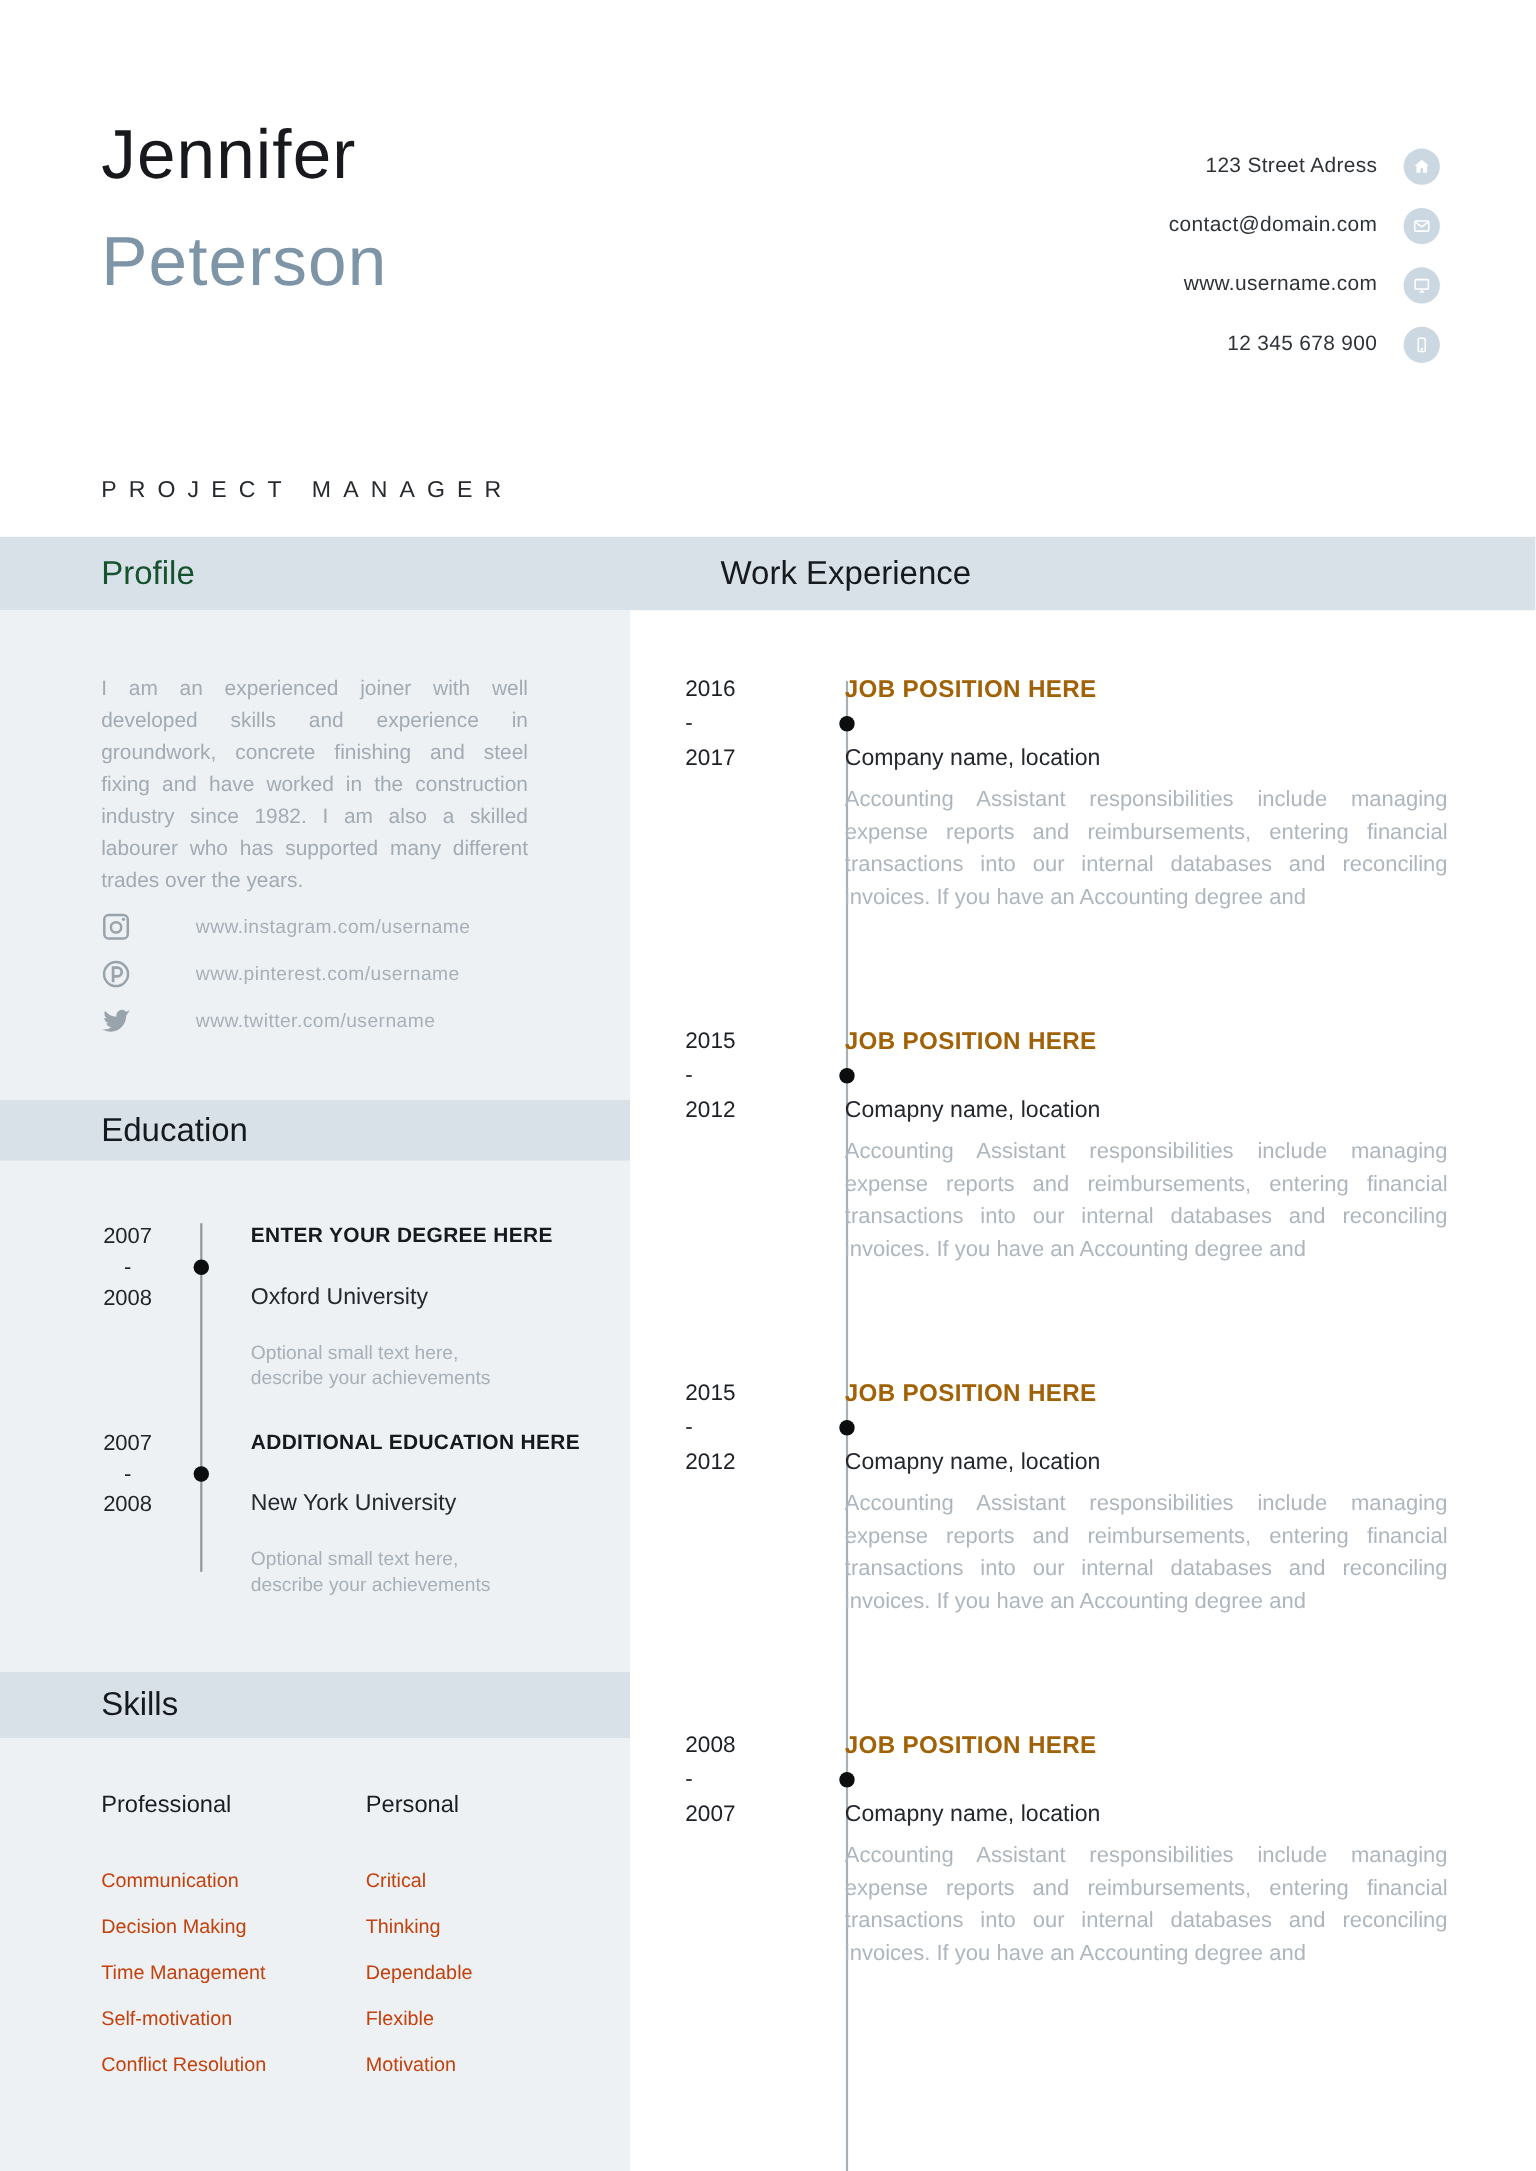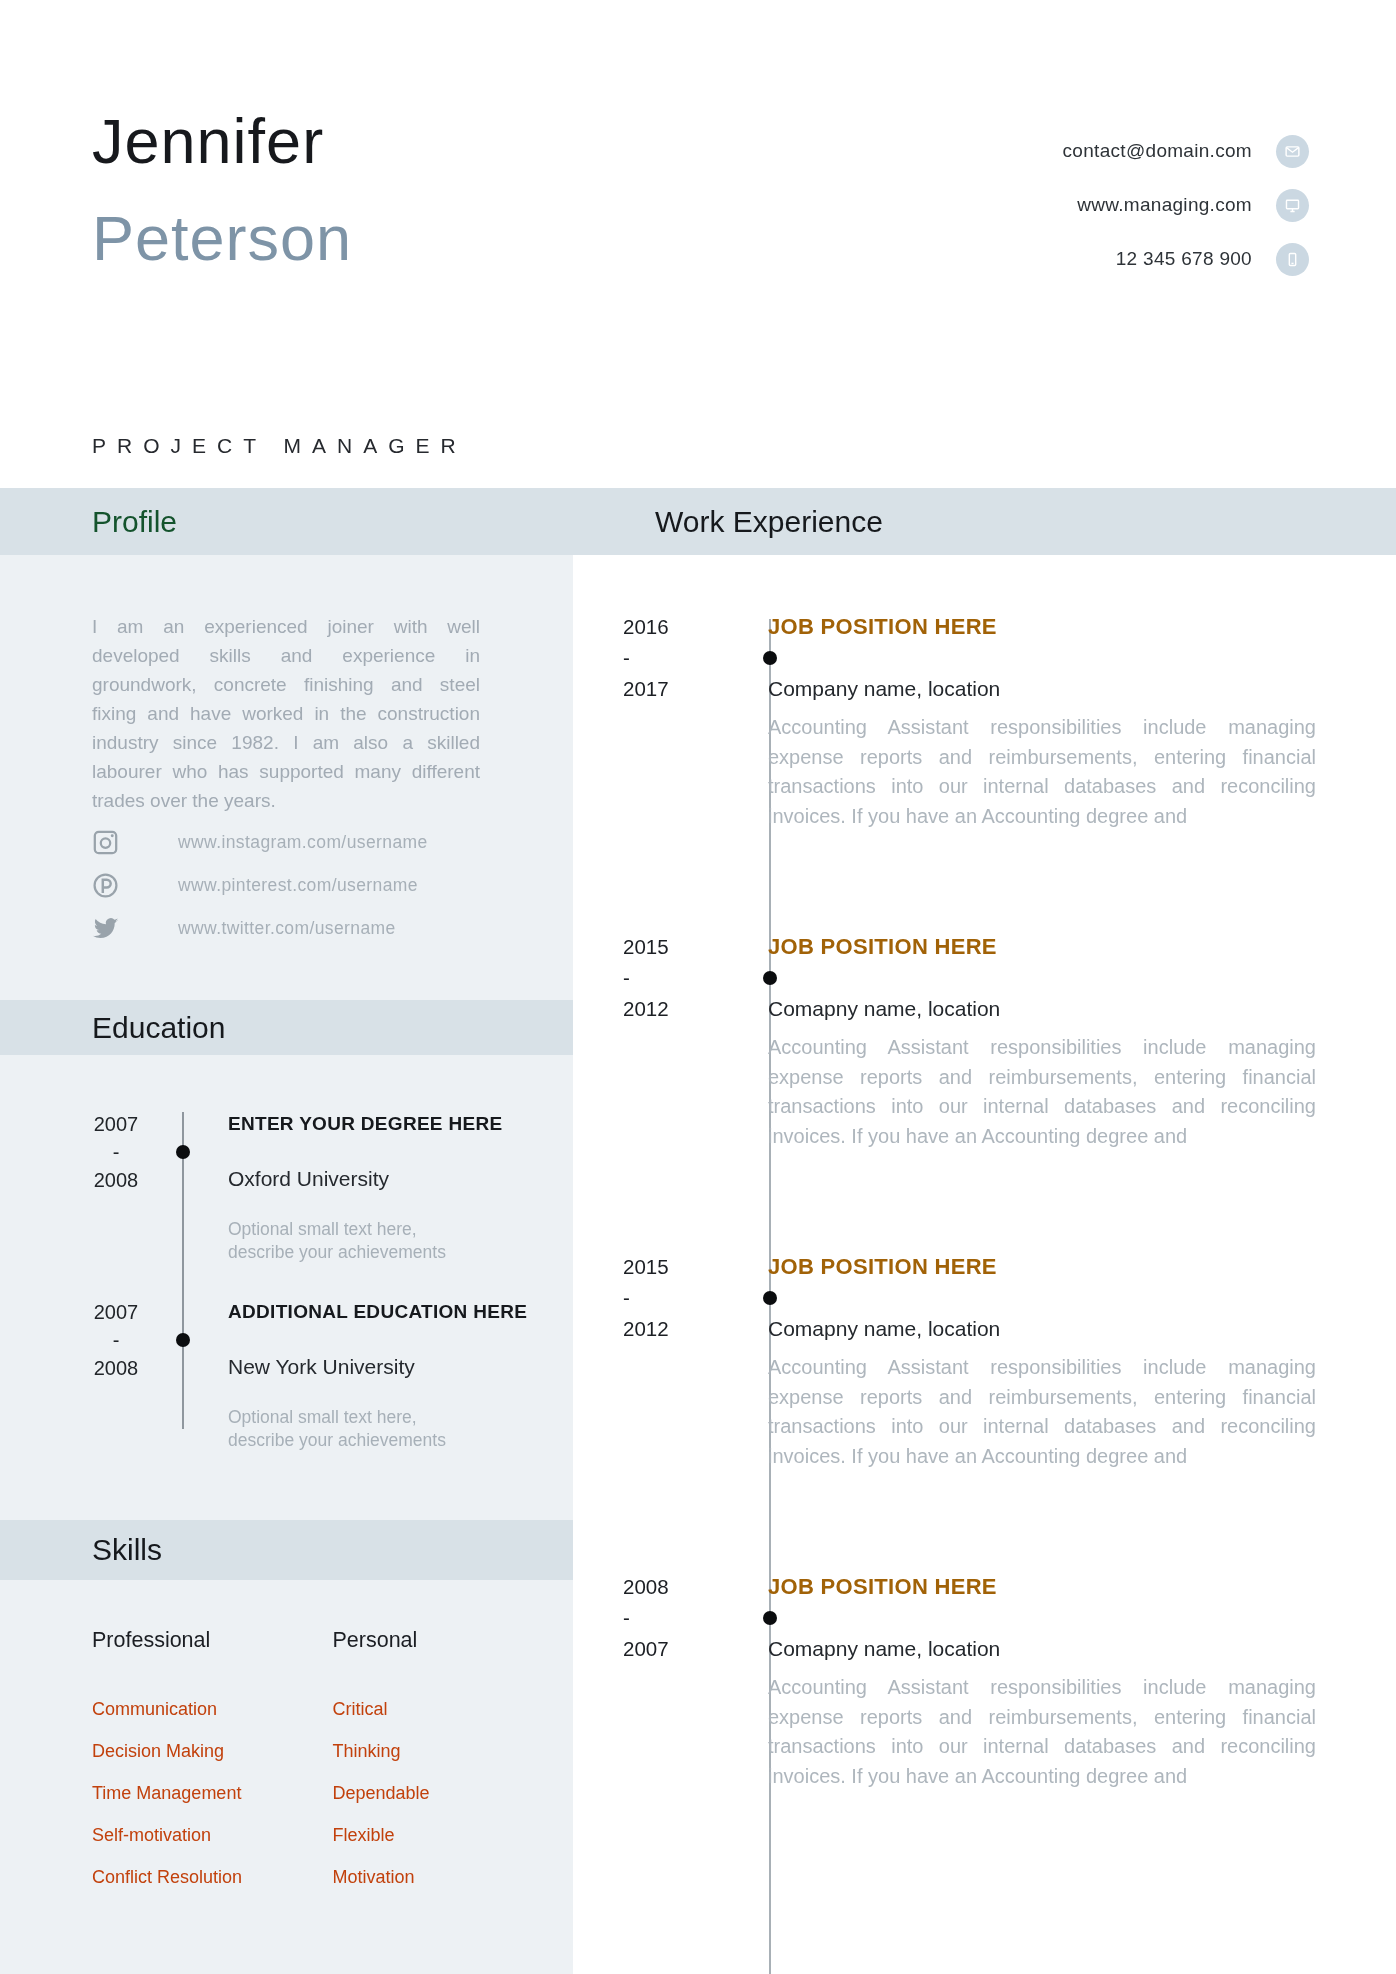--- a/index.html
+++ b/index.html
@@ -75,30 +75,38 @@
 <div class="page">
 
   <div class="name">
     <div>Jennifer</div>
     <div class="last">Peterson</div>
   </div>
   <div class="job-title">PROJECT MANAGER</div>
 
   <div class="contacts">
     <div class="contact-row">
+      <span class="contact-label">123 Street Adress</span>
+      <span class="contact-icon">
+        <svg viewBox="0 0 24 24" fill="#ffffff">
+            <path d="M12 3.2 2.8 10.8h2.4v9h5.2V14h3.2v5.8h5.2v-9h2.4z"></path>
+          </svg>
+      </span>
+    </div>
+    <div class="contact-row">
       <span class="contact-label">contact@domain.com</span>
       <span class="contact-icon">
         <svg viewBox="0 0 24 24" fill="none" stroke="#ffffff" stroke-width="2">
             <rect x="3" y="5.5" width="18" height="13" rx="1.5"></rect>
             <path d="M3.5 6.5 12 13l8.5-6.5"></path>
           </svg>
       </span>
     </div>
     <div class="contact-row">
-      <span class="contact-label">www.managing.com</span>
+      <span class="contact-label">www.username.com</span>
       <span class="contact-icon">
         <svg viewBox="0 0 24 24" fill="none" stroke="#ffffff" stroke-width="2">
             <rect x="3.5" y="4.5" width="17" height="12" rx="1"></rect>
             <path d="M9 20.5h6M12 16.5v4"></path>
           </svg>
       </span>
     </div>
     <div class="contact-row">
       <span class="contact-label">12 345 678 900</span>
       <span class="contact-icon">

